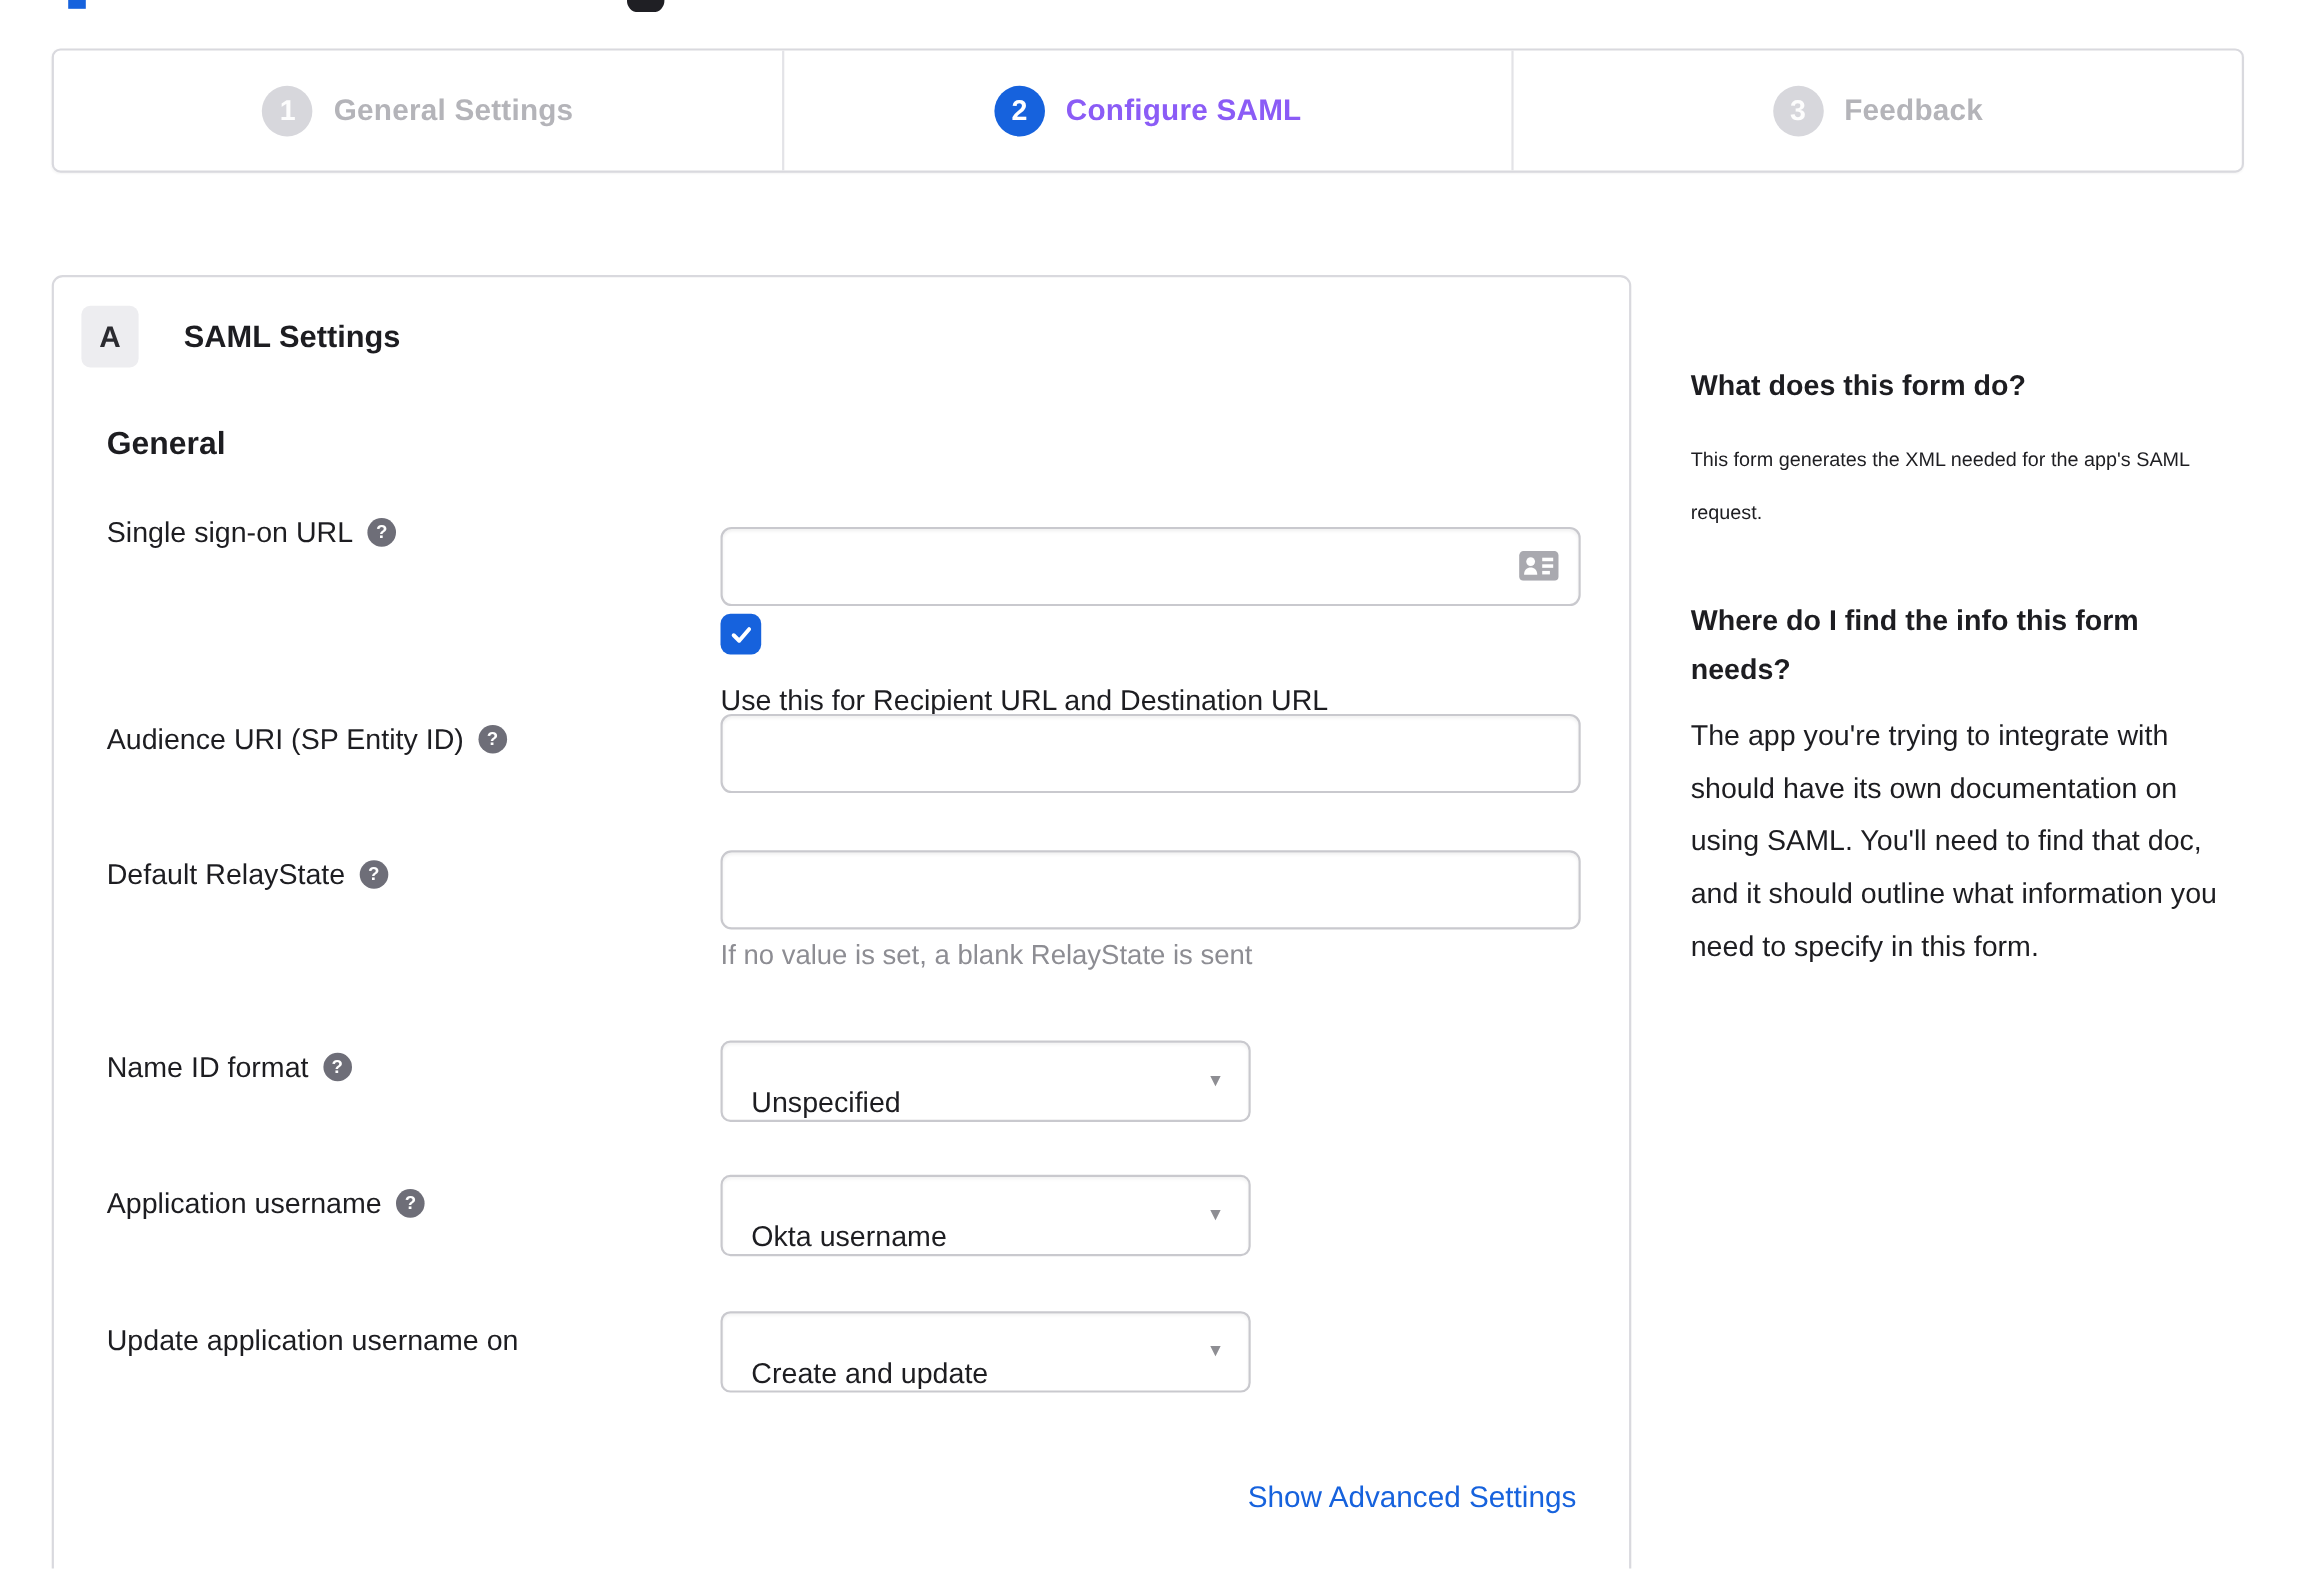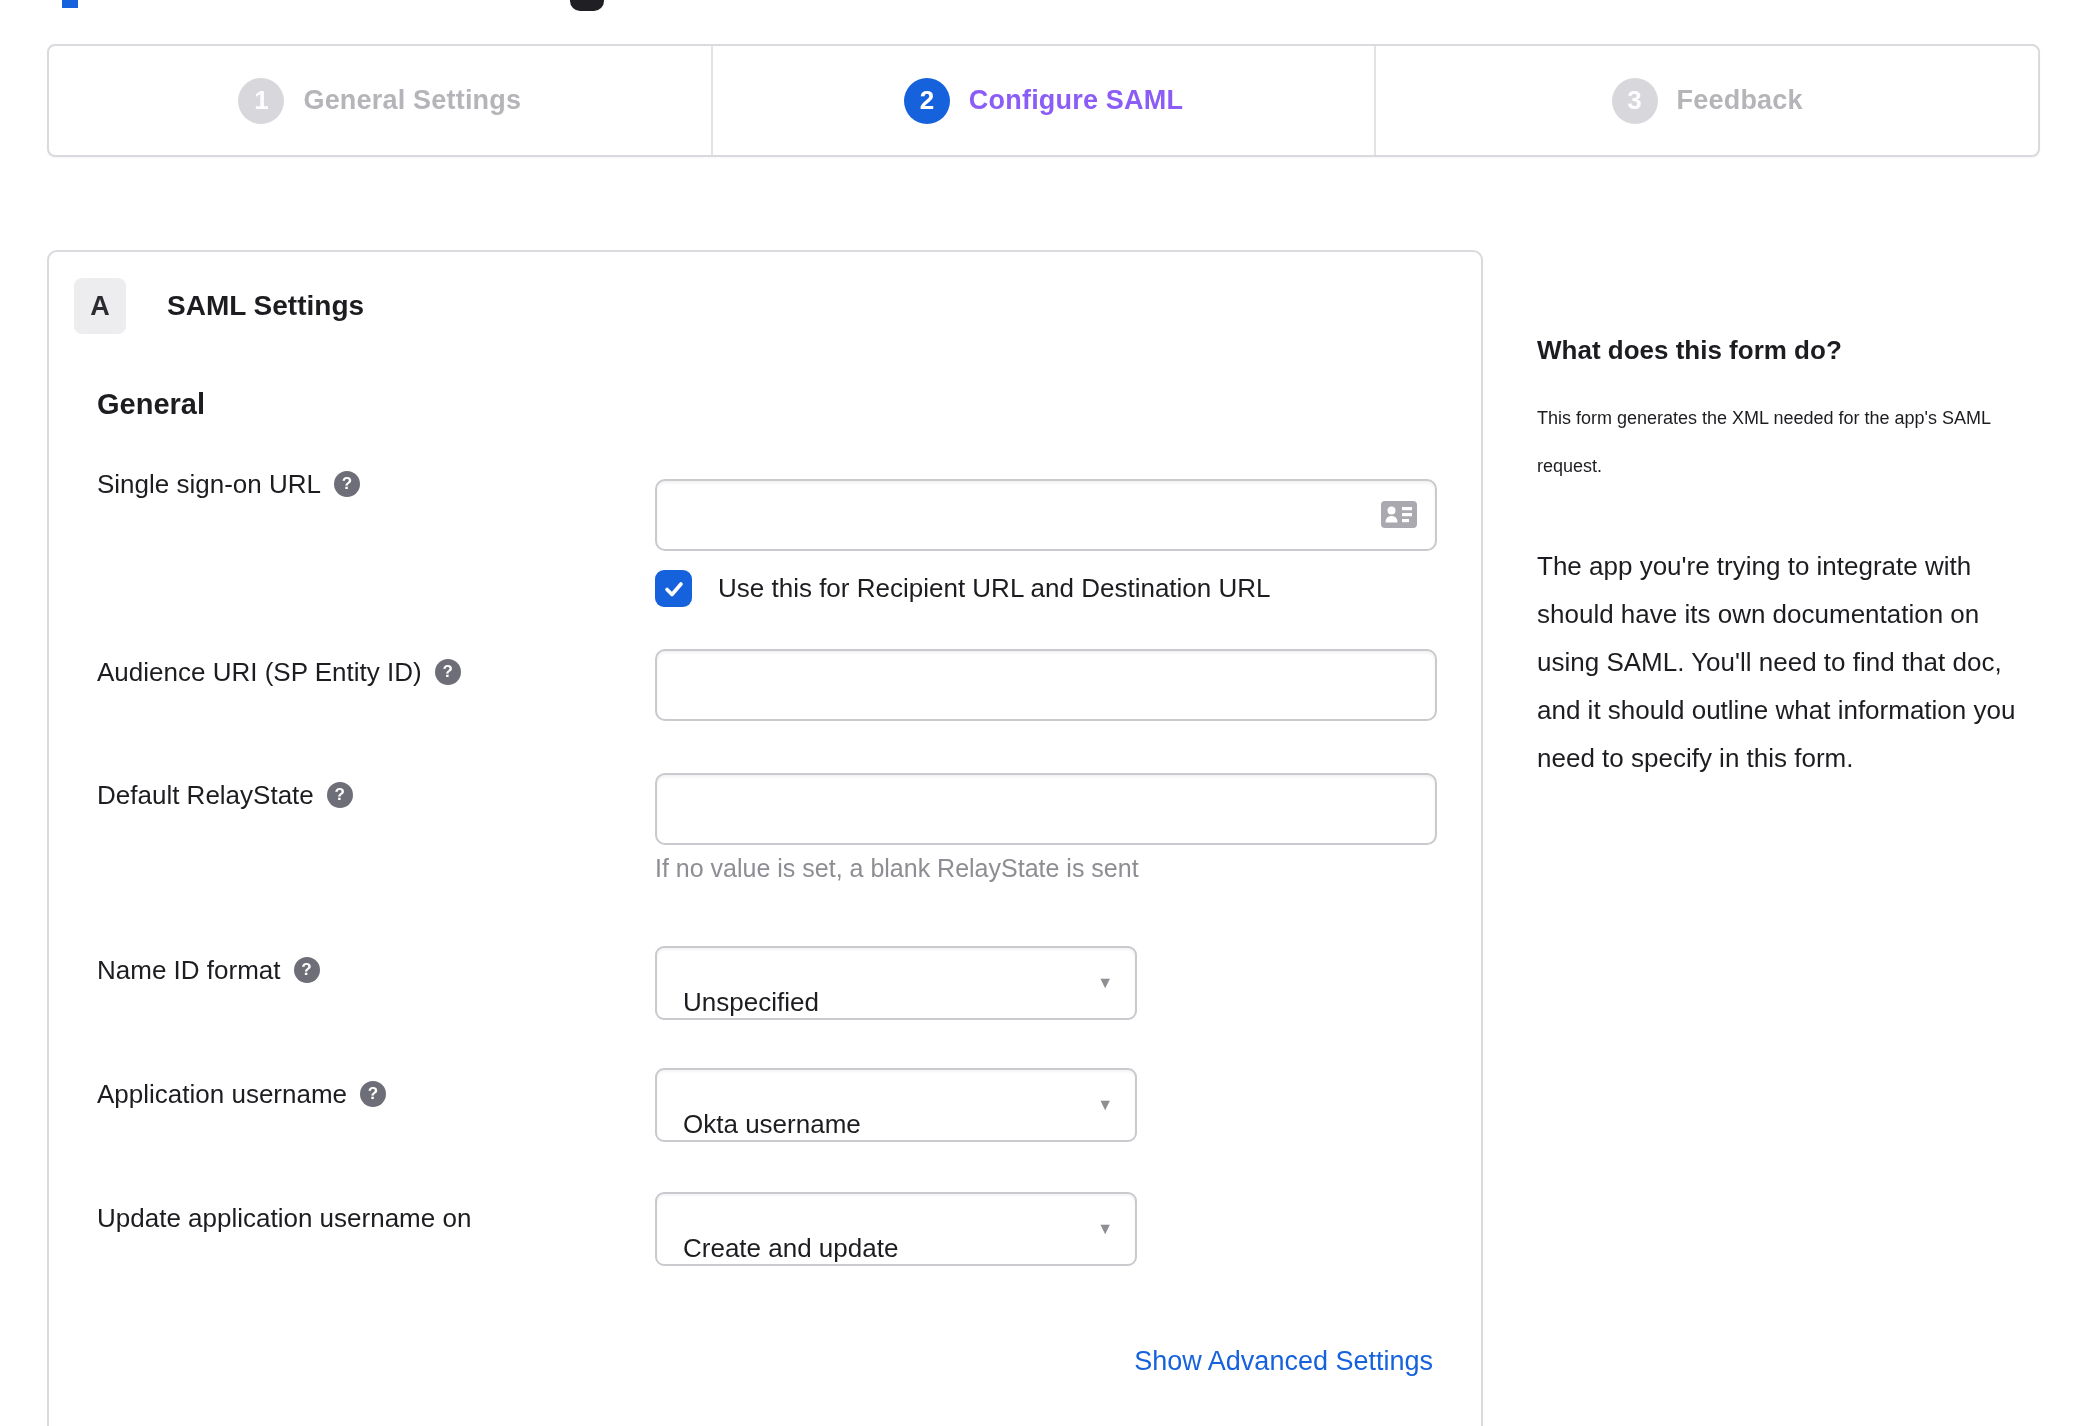--- a/index.html
+++ b/index.html
@@ -69,21 +69,21 @@
     position:absolute; left:606px; width:482px; height:74px;
     border:2px solid #c9c9ce; border-radius:9px; background:#fff;
     box-shadow:inset 0 2px 3px rgba(0,0,0,0.05);
     display:flex; align-items:flex-end; font-size:26px; color:#1d1d21;
     padding:0 52px 0 26px; cursor:pointer;
   }
   .caret {
     position:absolute; right:22px; top:50%; transform:translateY(-50%);
     font-size:16px; color:#8e8e93; line-height:1;
   }
-  .checkbox-row { position:absolute; left:606px; top:318px; display:flex; align-items:center; gap:26px; }
+  .checkbox-row { position:absolute; left:606px; top:306px; display:flex; gap:26px;flex-direction:column; }
   .checkbox {
     width:37px; height:37px; border-radius:9px; background:#1662dd;
     display:flex; align-items:center; justify-content:center; cursor:pointer; flex:0 0 auto;
   }
   .checkbox svg { width:24px; height:24px; }
   .checkbox-label { font-size:26px; }
   .hint { position:absolute; left:606px; top:602px; font-size:25px; color:#8d8d93; }
   .adv-link {
     position:absolute; right:48px; top:1094px;
     font-size:27px; color:#1662dd; font-weight:500; text-decoration:none; cursor:pointer;
@@ -188,14 +188,15 @@
     <span class="caret">▼</span>
   </div>
 
   <a class="adv-link">Show Advanced Settings</a>
 
 </div>
 
 <div class="abs help-sidebar">
   <h3 class="q1">What does this form do?</h3>
   <p class="a1">This form generates the XML needed for the app's SAML request.</p>
+  <h3 class="q2">Where do I find the info this form needs?</h3>
   <p class="a2">The app you're trying to integrate with should have its own documentation on using SAML. You'll need to find that doc, and it should outline what information you need to specify in this form.</p>
 </div>
 
 </body></html>

